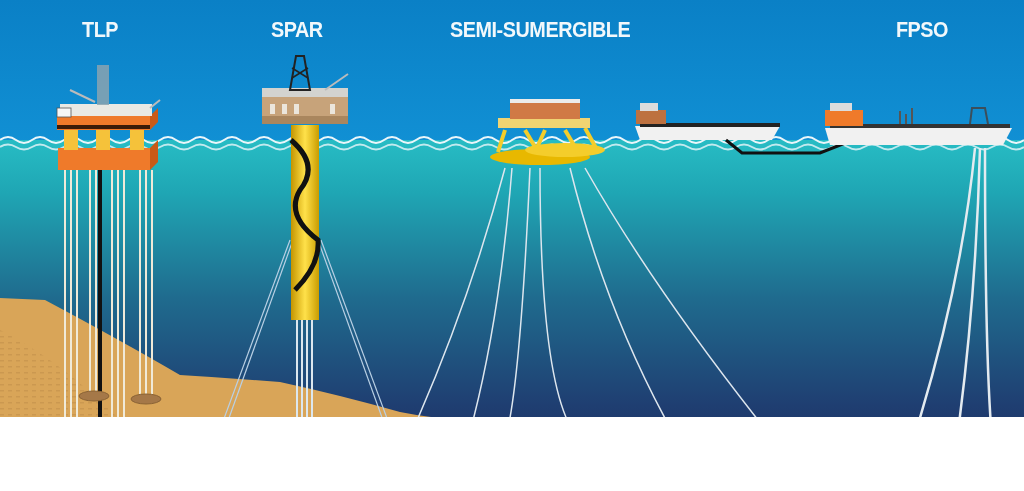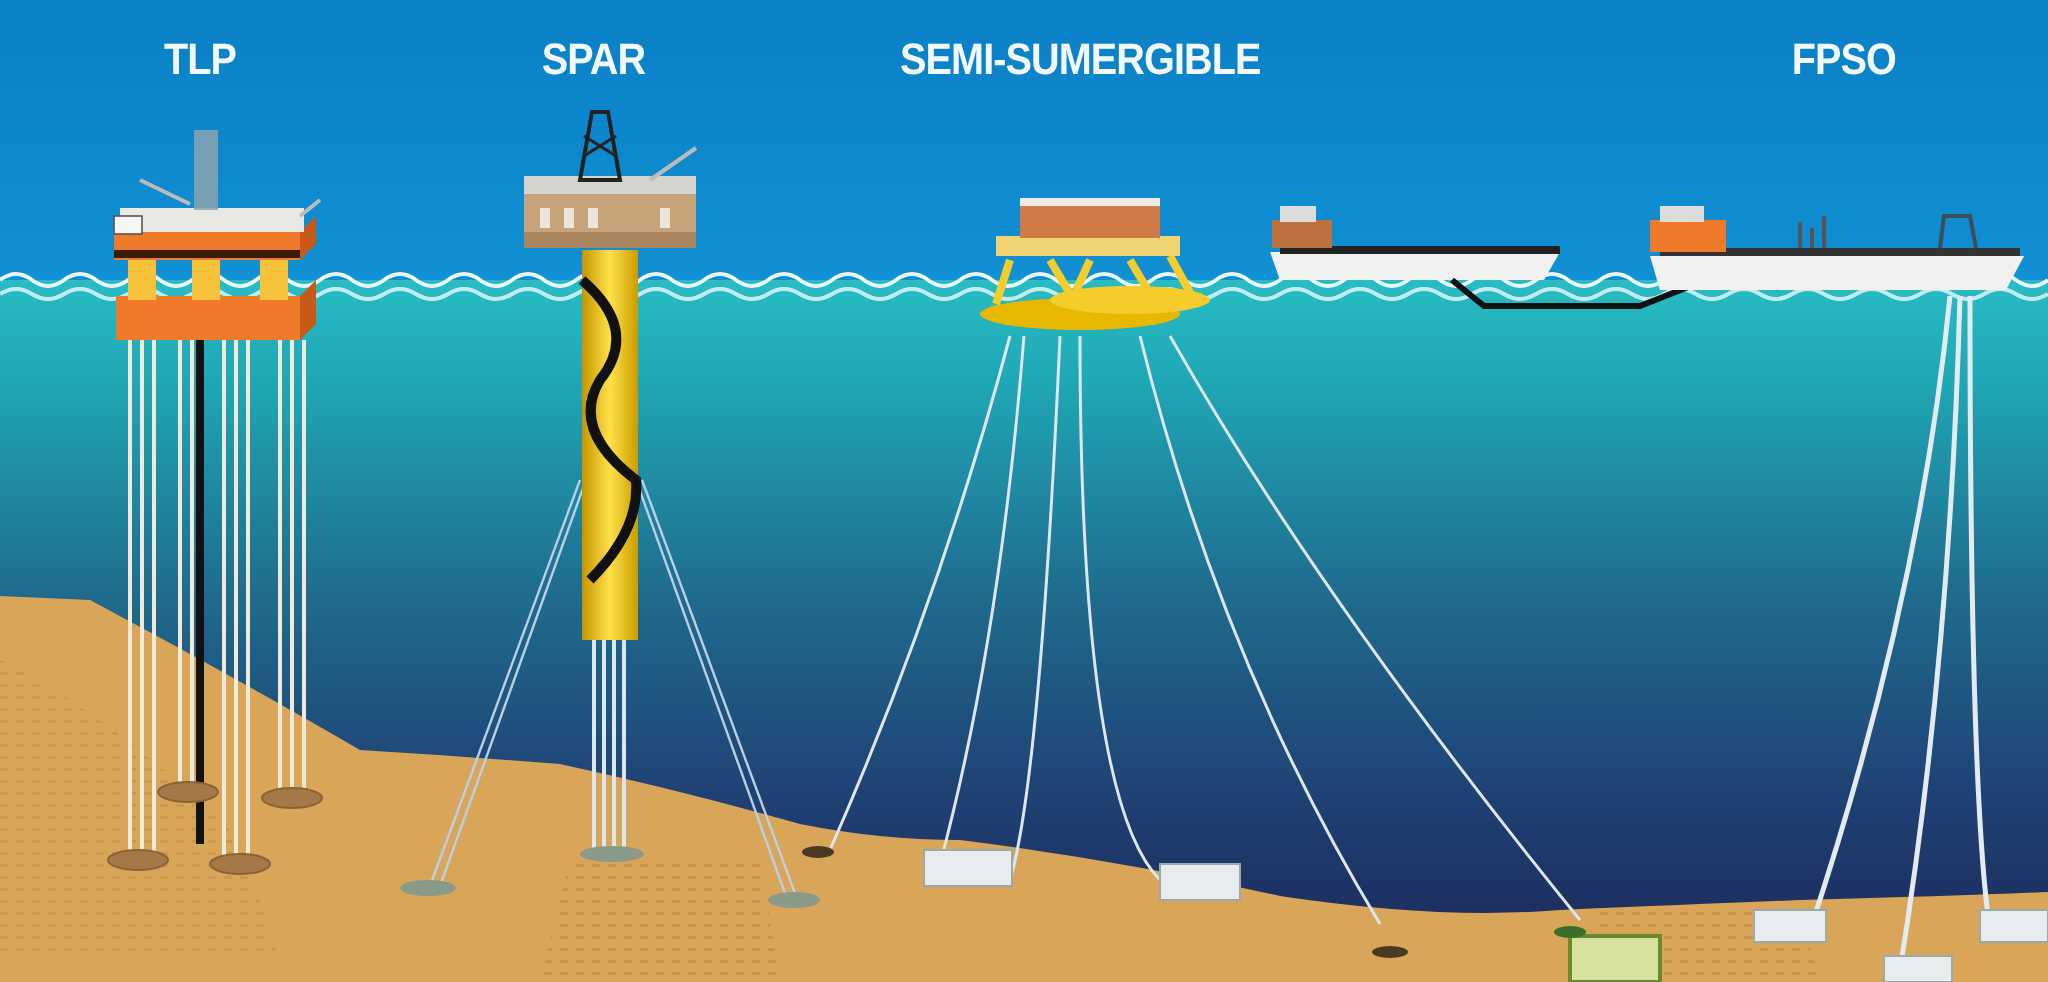--- a/index.html
+++ b/index.html
@@ -1,17 +1,17 @@
 <!DOCTYPE html>
 <html><head>
 <meta charset="utf-8">
 <style>
   html,body{margin:0;padding:0;}
   body{width:1024px;height:491px;overflow:hidden;background:#fff;font-family:"Liberation Sans",sans-serif;}
-  .scene{position:relative;width:1024px;height:491px;overflow:hidden;}
+  .scene{position:relative;width:1024px;height:417px;overflow:hidden;}
   .scene svg{position:absolute;left:0;top:0;}
   .label{position:absolute;top:17px;color:#f2f8fb;font-weight:bold;font-size:22px;letter-spacing:-0.5px;transform:scaleX(0.9);transform-origin:center;}
   #lbl-tlp{left:80px;}
   #lbl-spar{left:268px;}
   #lbl-semi{left:440px;}
   #lbl-fpso{left:893px;}
 </style>
 </head>
 <body>
 

